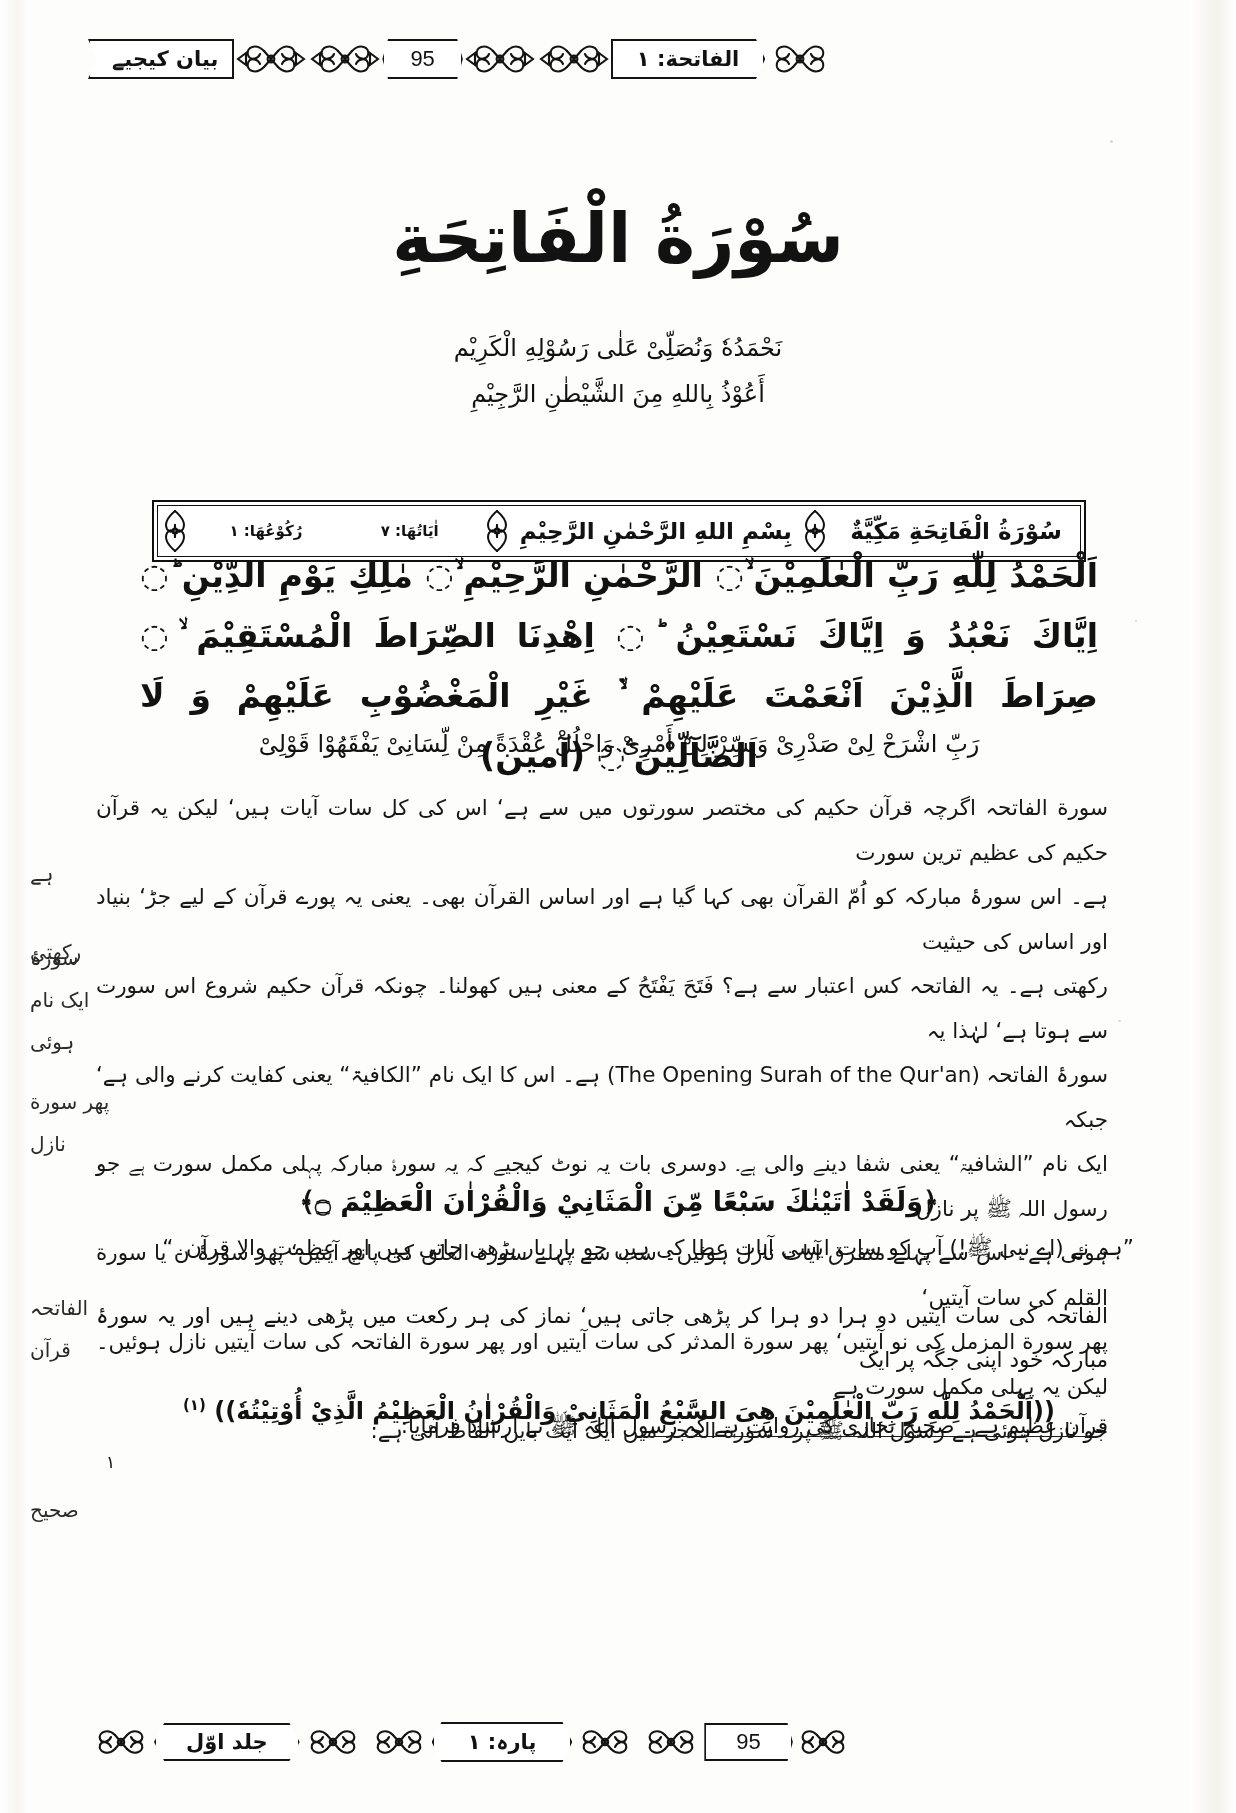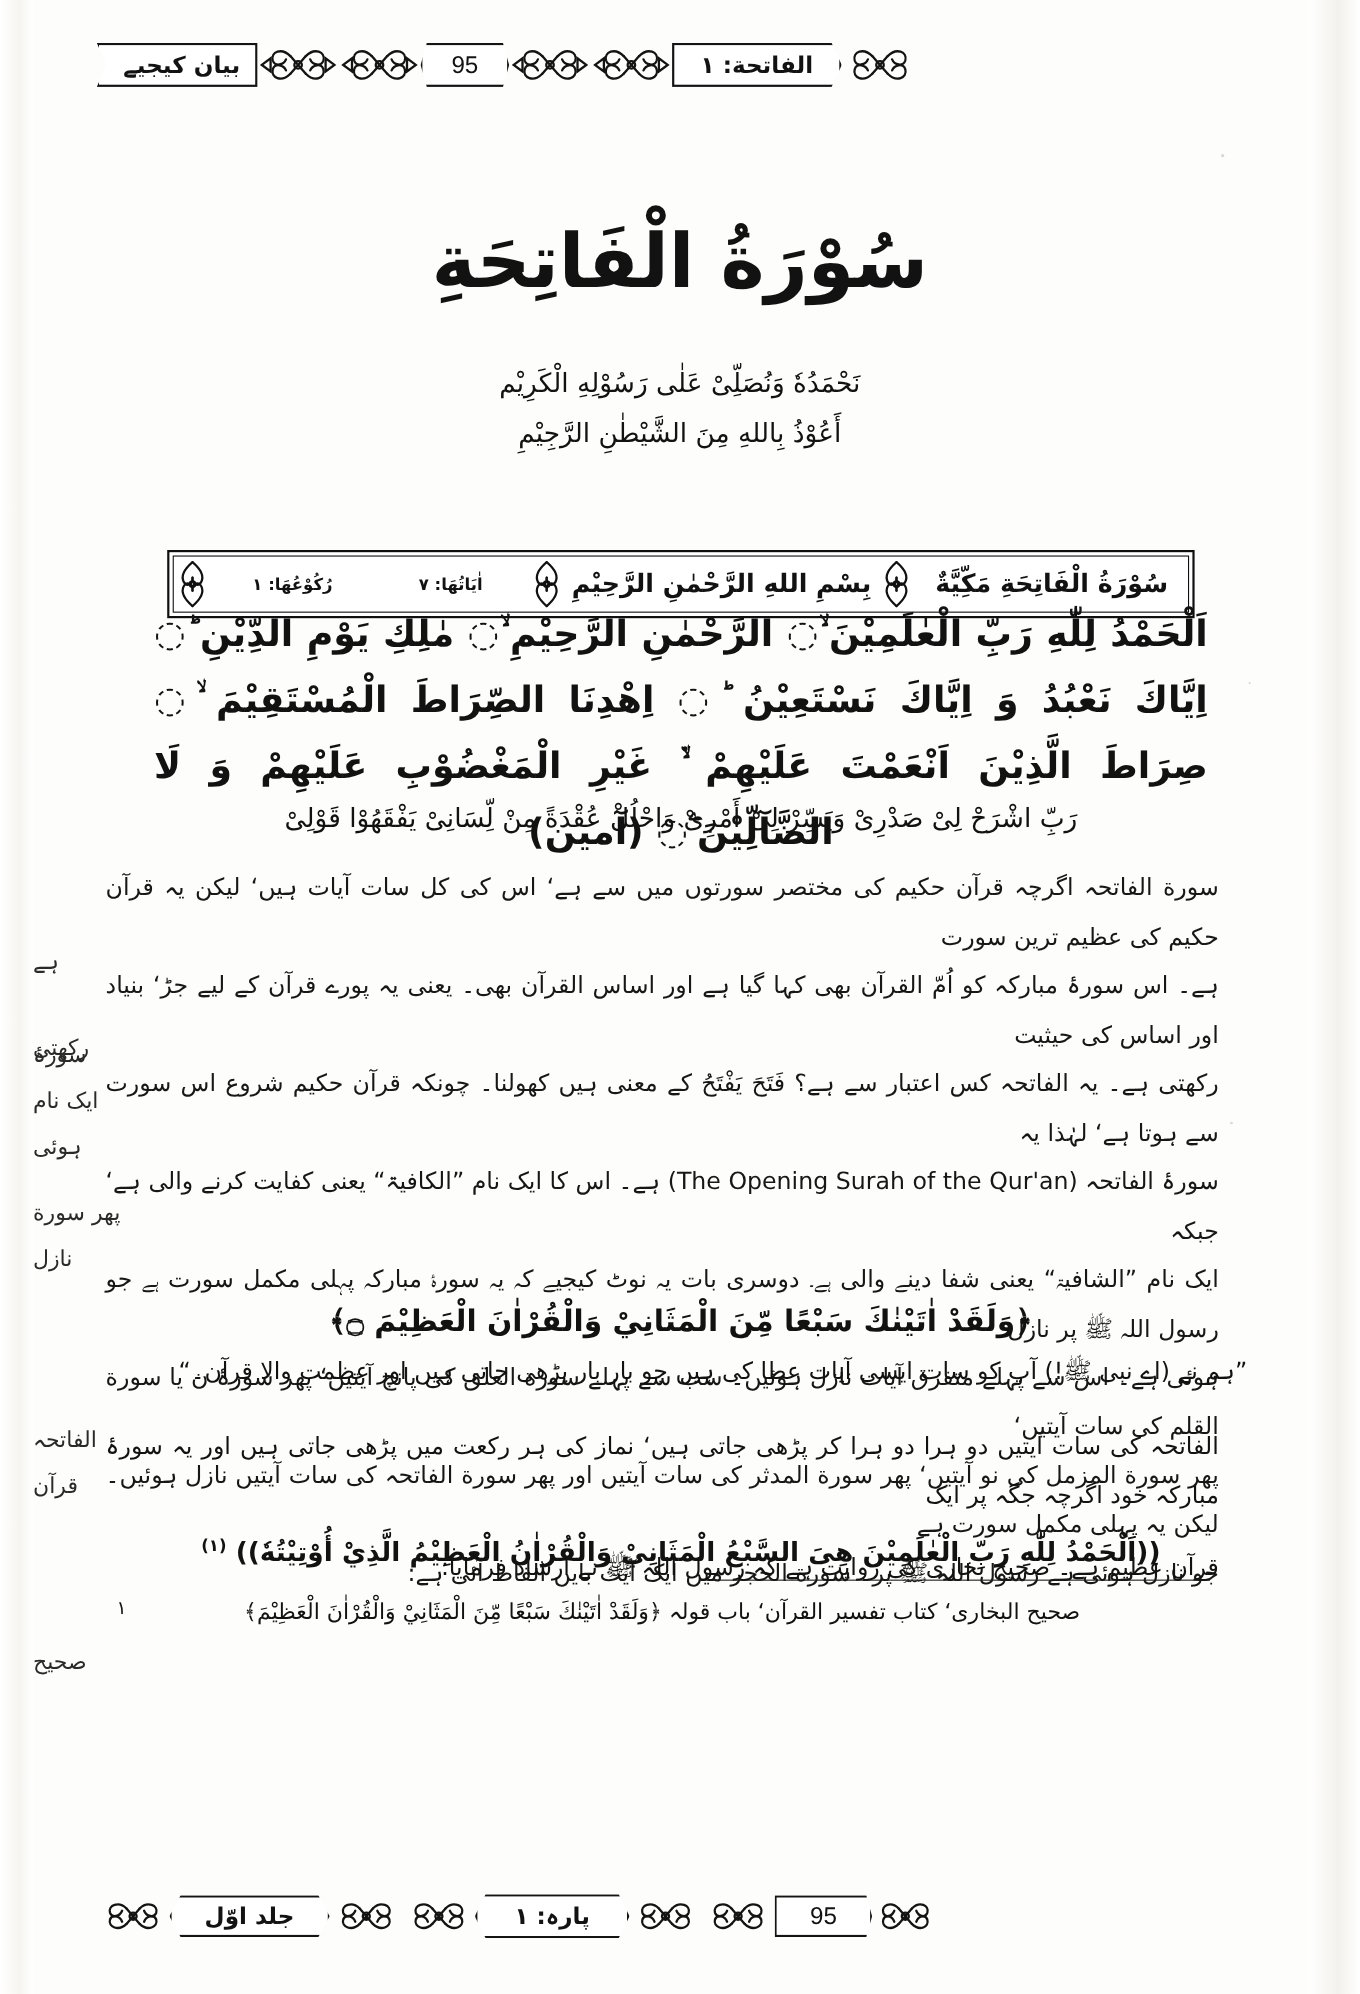--- a/index.html
+++ b/index.html
@@ -498,32 +498,31 @@
     <p>ایک نام ”الشافیۃ“ یعنی شفا دینے والی ہے۔ دوسری بات یہ نوٹ کیجیے کہ یہ سورۂ مبارکہ پہلی مکمل سورت ہے جو رسول اللہ ﷺ پر نازل</p>
     <p>ہوئی ہے۔ اس سے پہلے متفرق آیات نازل ہوئیں۔ سب سے پہلے سورة العلق کی پانچ آیتیں‘ پھر سورۂ ن یا سورة القلم کی سات آیتیں‘</p>
     <p>پھر سورة المزمل کی نو آیتیں‘ پھر سورة المدثر کی سات آیتیں اور پھر سورة الفاتحہ کی سات آیتیں نازل ہوئیں۔ لیکن یہ پہلی مکمل سورت ہے</p>
     <p>جو نازل ہوئی ہے رسول اللہ ﷺ پر۔ سورة الحجر میں ایک آیت بایں الفاظ آئی ہے:</p>
   </div>
 
   <div class="ayah-center ayah-hijr">﴿وَلَقَدْ اٰتَيْنٰكَ سَبْعًا مِّنَ الْمَثَانِيْ وَالْقُرْاٰنَ الْعَظِيْمَ ۝﴾</div>
   <div class="trans-hijr">”ہم نے (اے نبی ﷺ!) آپ کو سات ایسی آیات عطا کی ہیں جو بار بار پڑھی جاتی ہیں اور عظمت والا قرآن۔“</div>
 
   <div class="urdu-body2">
-    <p>الفاتحہ کی سات آیتیں دو ہرا دو ہرا کر پڑھی جاتی ہیں‘ نماز کی ہر رکعت میں پڑھی جاتی ہیں اور یہ سورۂ مبارکہ خود اگرچہ جگہ پر ایک</p>
+    <p>الفاتحہ کی سات آیتیں دو ہرا دو ہرا کر پڑھی جاتی ہیں‘ نماز کی ہر رکعت میں پڑھی دینے ہیں اور یہ سورۂ مبارکہ خود اپنی جگہ پر ایک</p>
     <p>قرآن عظیم ہے۔ صحیح بخاری کی روایت ہے کہ رسول اللہ ﷺ نے ارشاد فرمایا:</p>
   </div>
 
   <div class="hadith-line">
     <span>((اَلْحَمْدُ لِلّٰهِ رَبِّ الْعٰلَمِيْنَ هِىَ السَّبْعُ الْمَثَانِيْ وَالْقُرْاٰنُ الْعَظِيْمُ الَّذِيْ أُوْتِيْتُهٗ))</span>
     <sup style="font-size:15px;">(١)</sup>
   </div>
 
   <div class="fn-rule"></div>
   <div class="footnote">
-    <span>صحیح البخاری‘ کتاب تفسیر القرآن‘ باب قولہ ﴿وَلَقَدْ اٰتَيْنٰكَ سَبْعًا مِّنَ الْمَثَانِيْ وَالْقُرْاٰنَ الْعَظِيْمَ﴾</span>
     <span style="position:absolute;left:10px;font-size:17px;">١</span>
   </div>
 
   <div class="margin-note" style="top:862px;">ہے</div>
   <div class="margin-note" style="top:904px;margin-top:36px;">رکھتی</div>
   <div class="margin-note" style="top:946px;">سورۂ</div>
   <div class="margin-note" style="top:988px;">ایک نام</div>
   <div class="margin-note" style="top:1030px;">ہوئی</div>
   <div class="margin-note" style="top:1090px;">پھر سورة</div>
   <div class="margin-note" style="top:1132px;">نازل</div>

